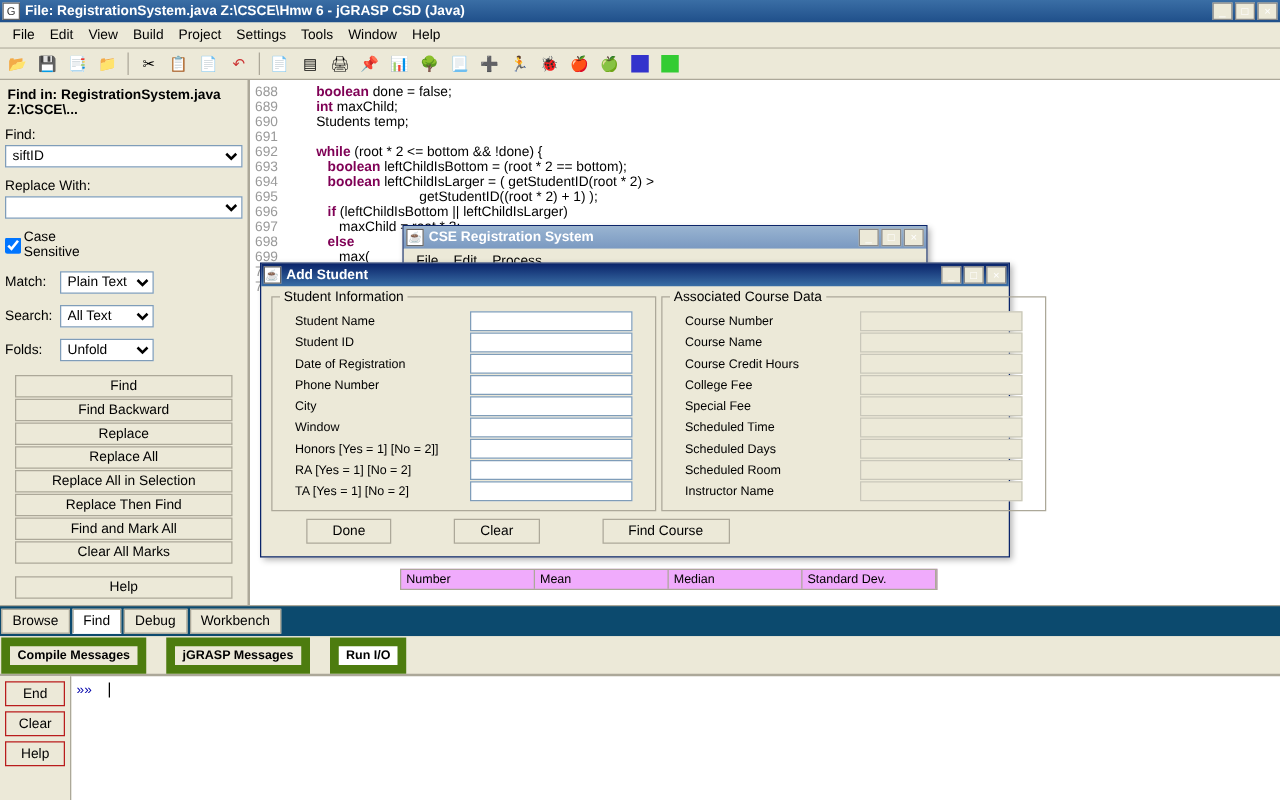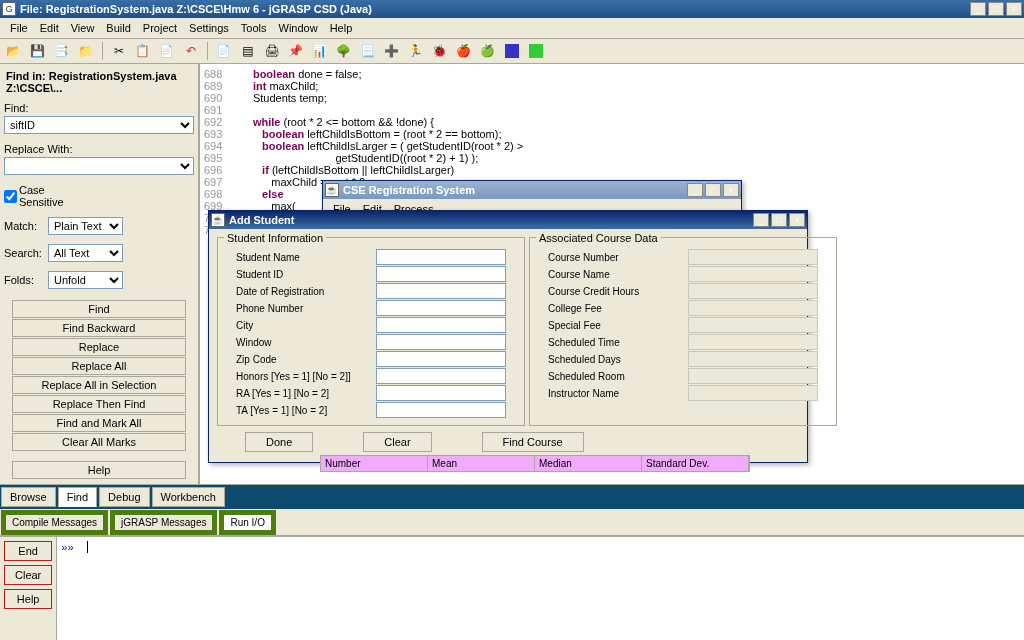--- a/index.html
+++ b/index.html
@@ -24,21 +24,21 @@
 .find-row.inline select { width:75px; }
 .find-row.inline label { width:42px; }
 .find-btn { border:1px solid #aca899; background:#ece9d8; padding:2px; text-align:center; margin:1px 8px; }
 .code-area { flex:1; background:#fff; font-family: monospace; font-size:11px; white-space:pre; padding:4px; overflow:hidden; position:relative; }
 .gutter { color:#999; }
 .kw { color:#7f0055; font-weight:bold; }
 .bottom-tabs { display:flex; border-top:1px solid #aca899; background:#0c4a6e; }
 .bottom-tab { border:1px solid #aca899; padding:3px 8px; margin:2px 1px; background:#ece9d8; }
 .bottom-tab.active { background:#fff; border-bottom:1px solid #fff; }
 .msg-tabs { display:flex; border-bottom:1px solid #aca899; background:#ece9d8; }
-.msg-tab { border:5px solid #4d7c0f; padding:2px 6px; margin:1px 1px 0 1px; background:#ece9d8; font-size:10px; }
+.msg-tab { border:7px solid #4d7c0f; padding:2px 6px; margin:1px 15px 0 1px; background:#ece9d8; font-size:10px;font-weight:bold; }
 .msg-tab.active { background:#fff; }
 .io-area { display:flex; height:115px; background:#fff; border-top:1px solid #aca899; }
 .io-btns { display:flex; flex-direction:column; gap:4px; padding:4px; background:#ece9d8; border-right:1px solid #aca899; }
 .io-btn { border:1px solid #b91c1c; padding:3px 10px; text-align:center; }
 .io-content { flex:1; padding:4px; font-family:monospace; }
 
 .dialog { position:absolute; background:#ece9d8; border:1px solid #0a246a; box-shadow:2px 2px 5px rgba(0,0,0,0.3); }
 .dialog .titlebar { background:linear-gradient(#99b4d1,#7a99c1); }
 .dialog .titlebar.active { background:linear-gradient(#0a246a,#3a6ea5); }
 .dlg-body { padding:6px; }
@@ -219,24 +219,20 @@
             </div>
             <div class="field-row">
               <label>City</label>
               <input style="">
             </div>
             <div class="field-row">
               <label>Window</label>
               <input style="">
             </div>
             <div class="field-row">
-              <label>Zip Code</label>
-              <input style="">
-            </div>
-            <div class="field-row">
               <label>Honors [Yes = 1] [No = 2]]</label>
               <input style="">
             </div>
             <div class="field-row">
               <label>RA [Yes = 1] [No = 2]</label>
               <input style="">
             </div>
             <div class="field-row">
               <label>TA [Yes = 1] [No = 2]</label>
               <input style="">

